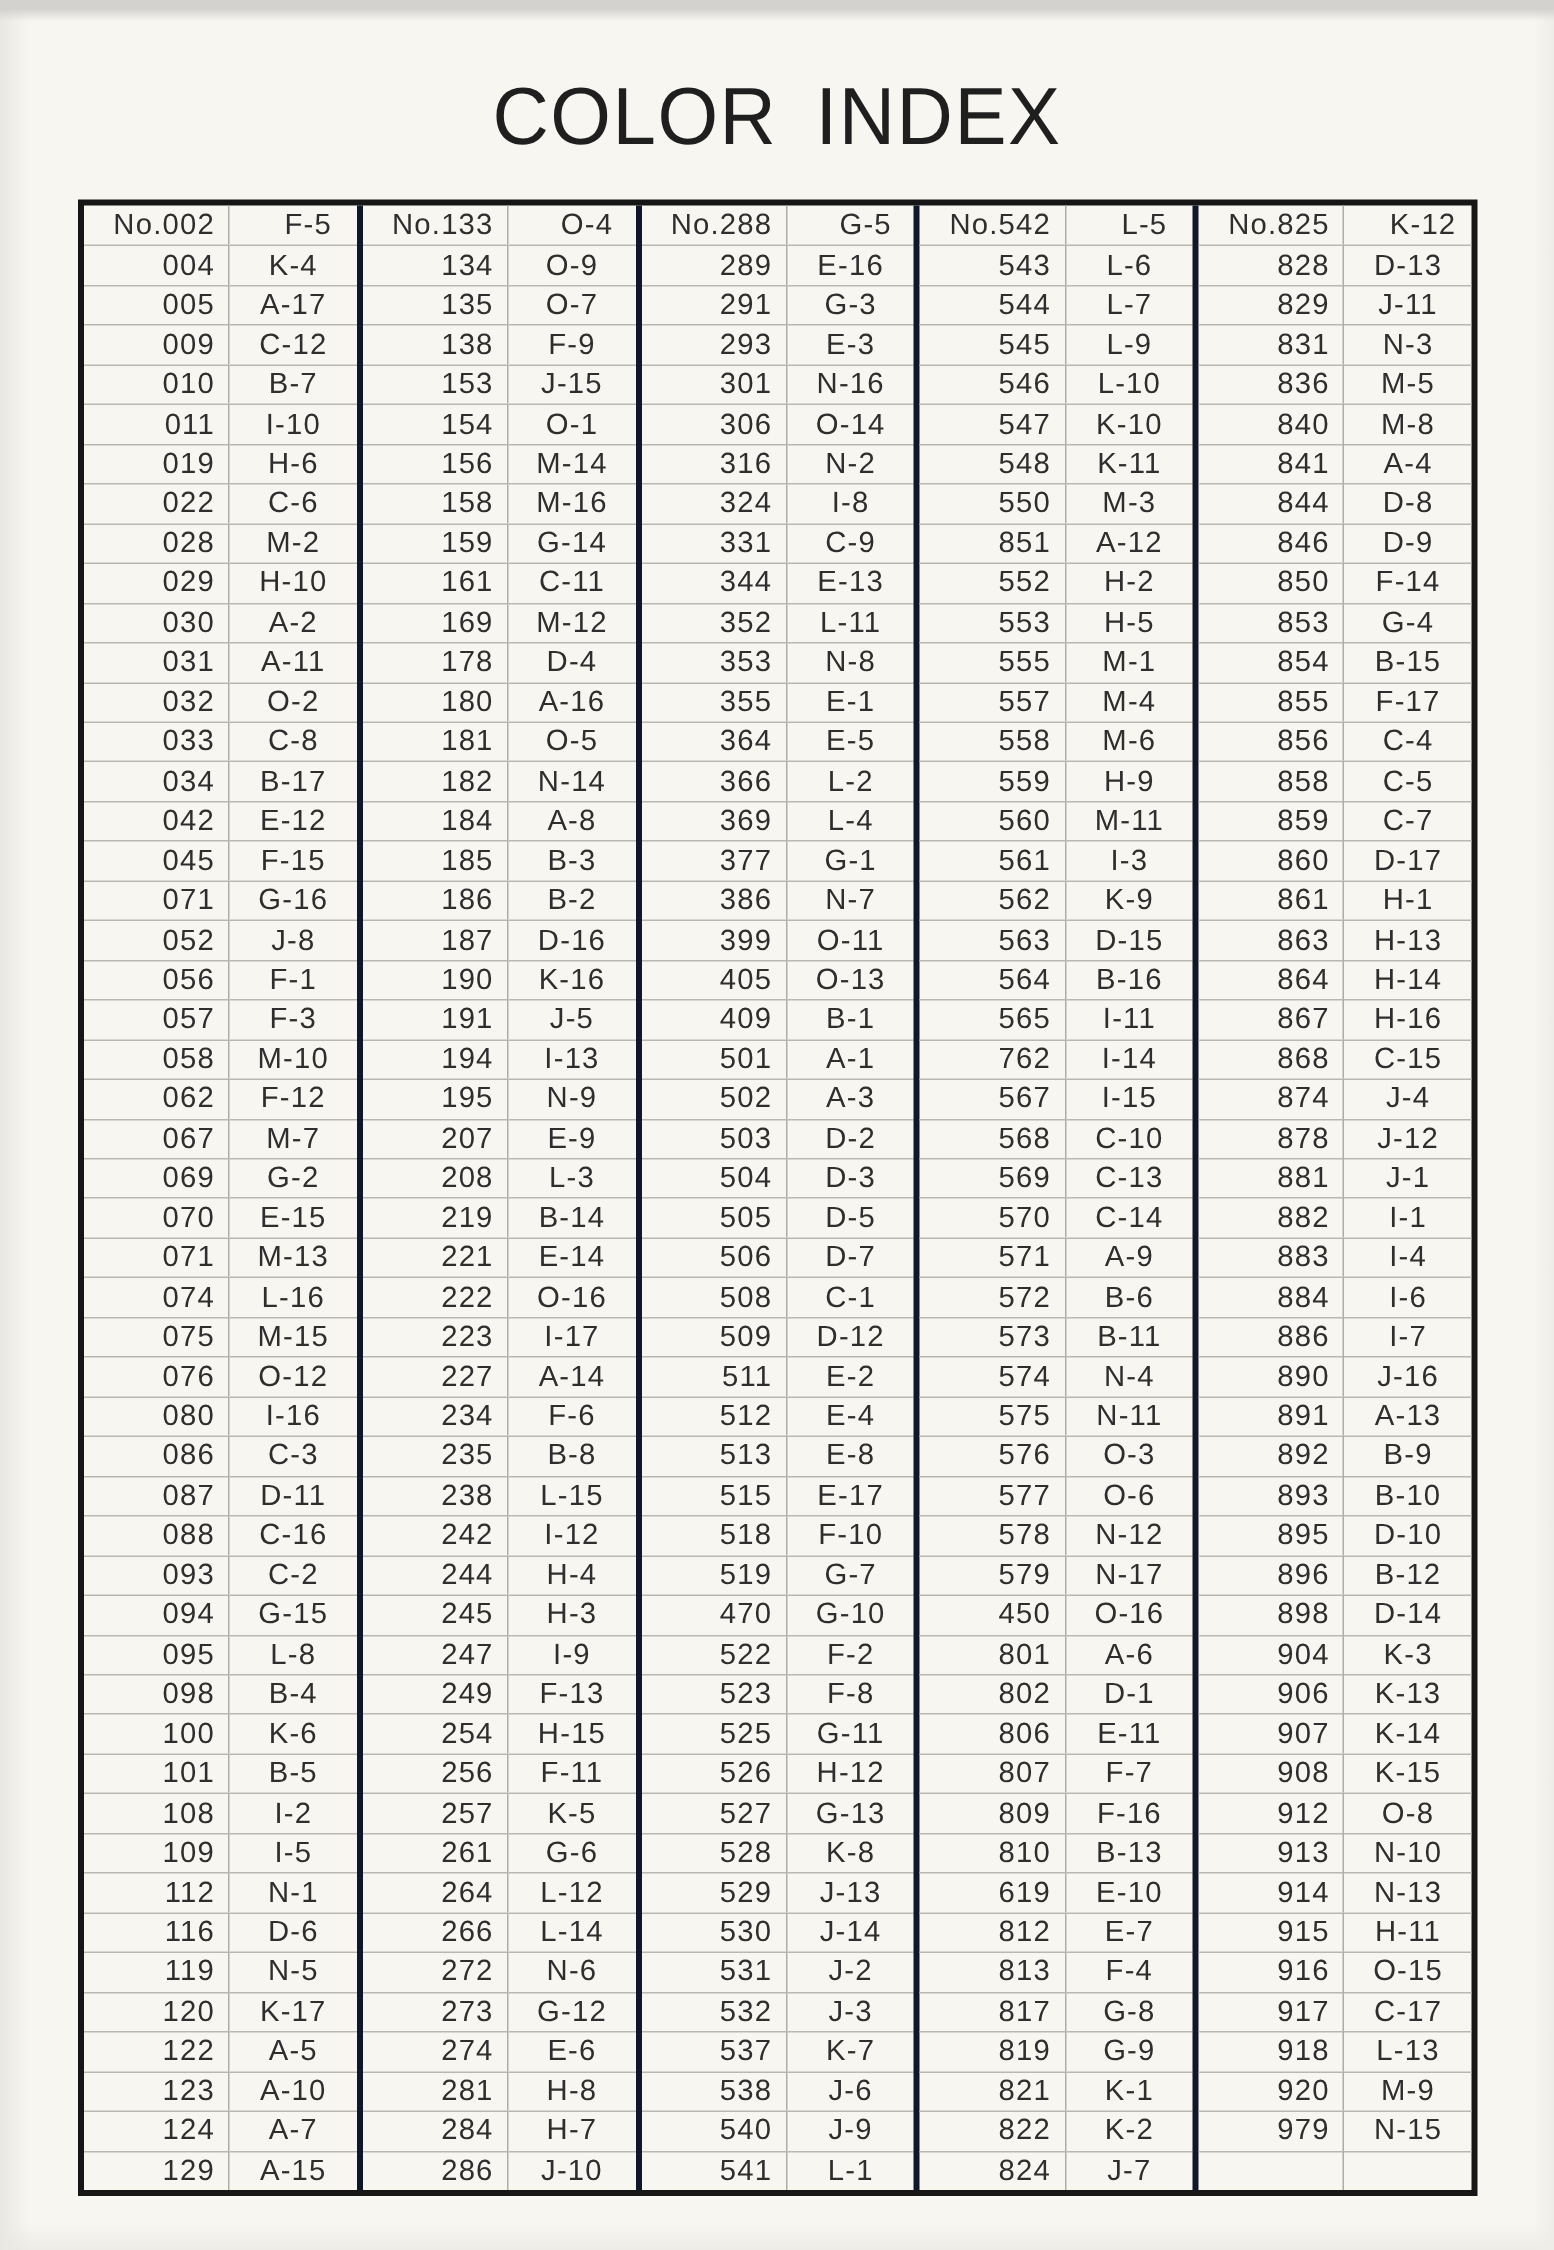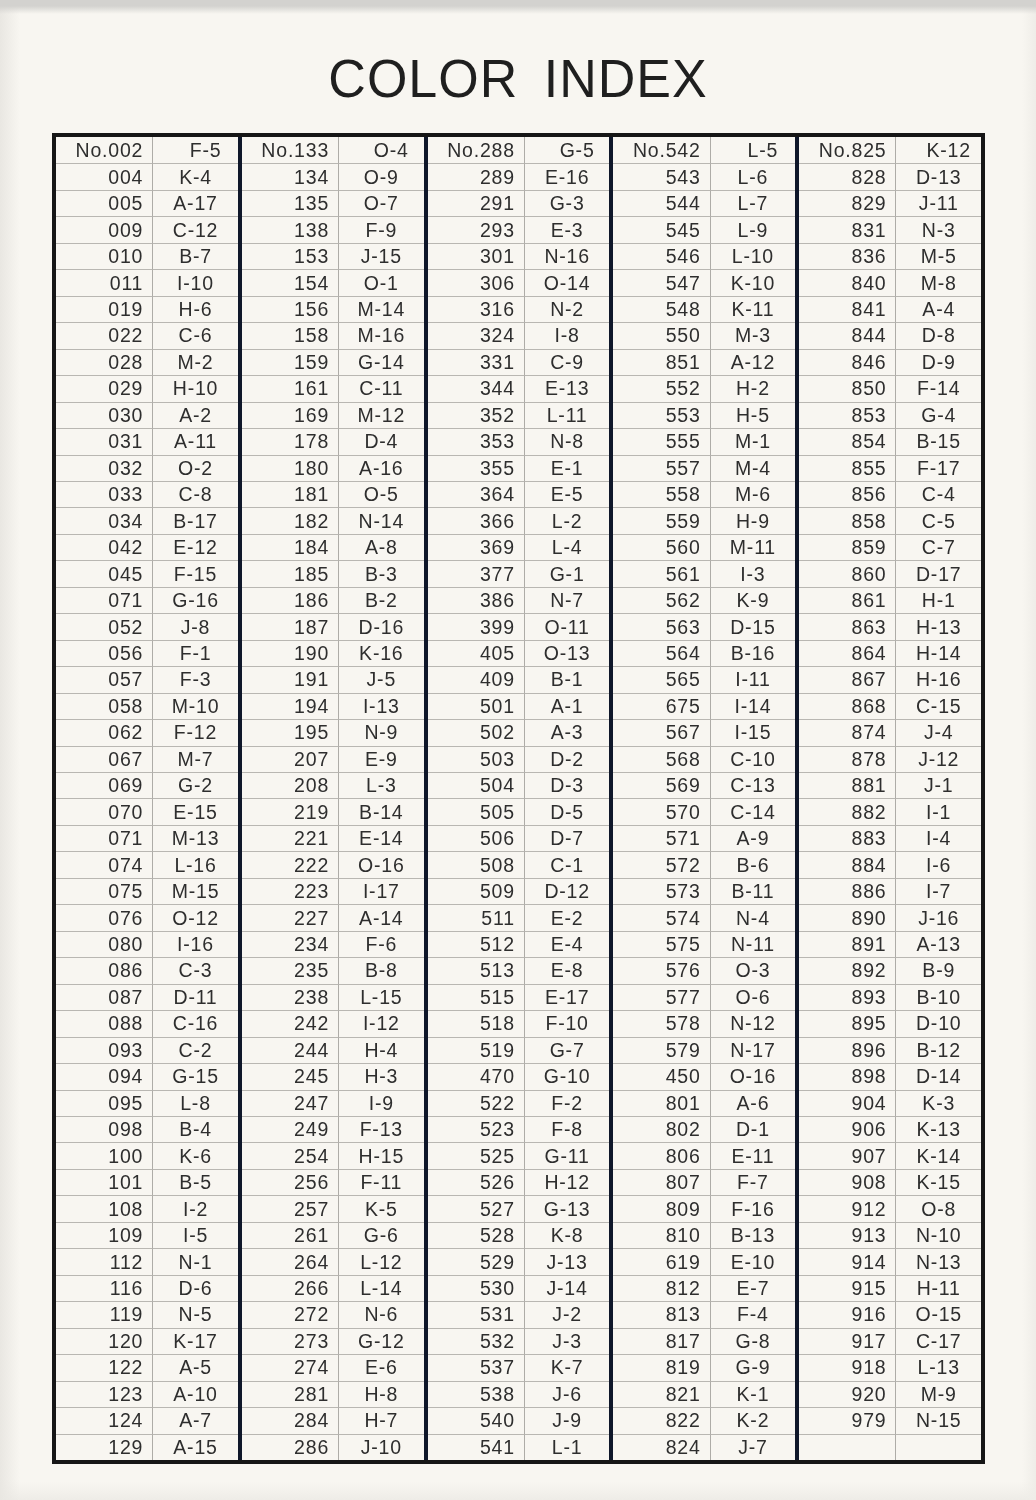--- a/index.html
+++ b/index.html
@@ -406,21 +406,21 @@
       <div class="cell no">561</div>
       <div class="cell code">I-3</div>
       <div class="cell no">562</div>
       <div class="cell code">K-9</div>
       <div class="cell no">563</div>
       <div class="cell code">D-15</div>
       <div class="cell no">564</div>
       <div class="cell code">B-16</div>
       <div class="cell no">565</div>
       <div class="cell code">I-11</div>
-      <div class="cell no">675</div>
+      <div class="cell no">762</div>
       <div class="cell code">I-14</div>
       <div class="cell no">567</div>
       <div class="cell code">I-15</div>
       <div class="cell no">568</div>
       <div class="cell code">C-10</div>
       <div class="cell no">569</div>
       <div class="cell code">C-13</div>
       <div class="cell no">570</div>
       <div class="cell code">C-14</div>
       <div class="cell no">571</div>

